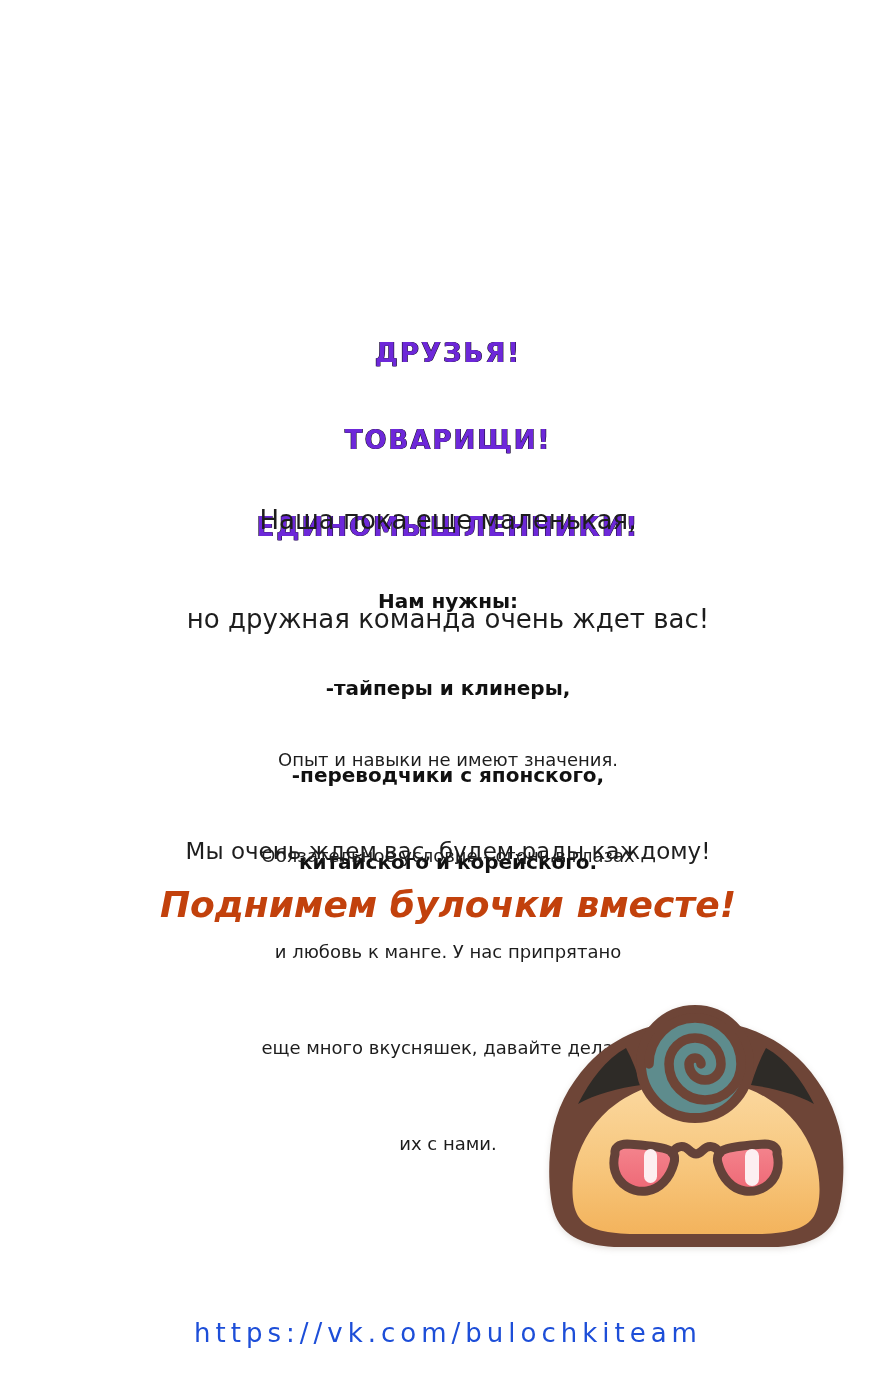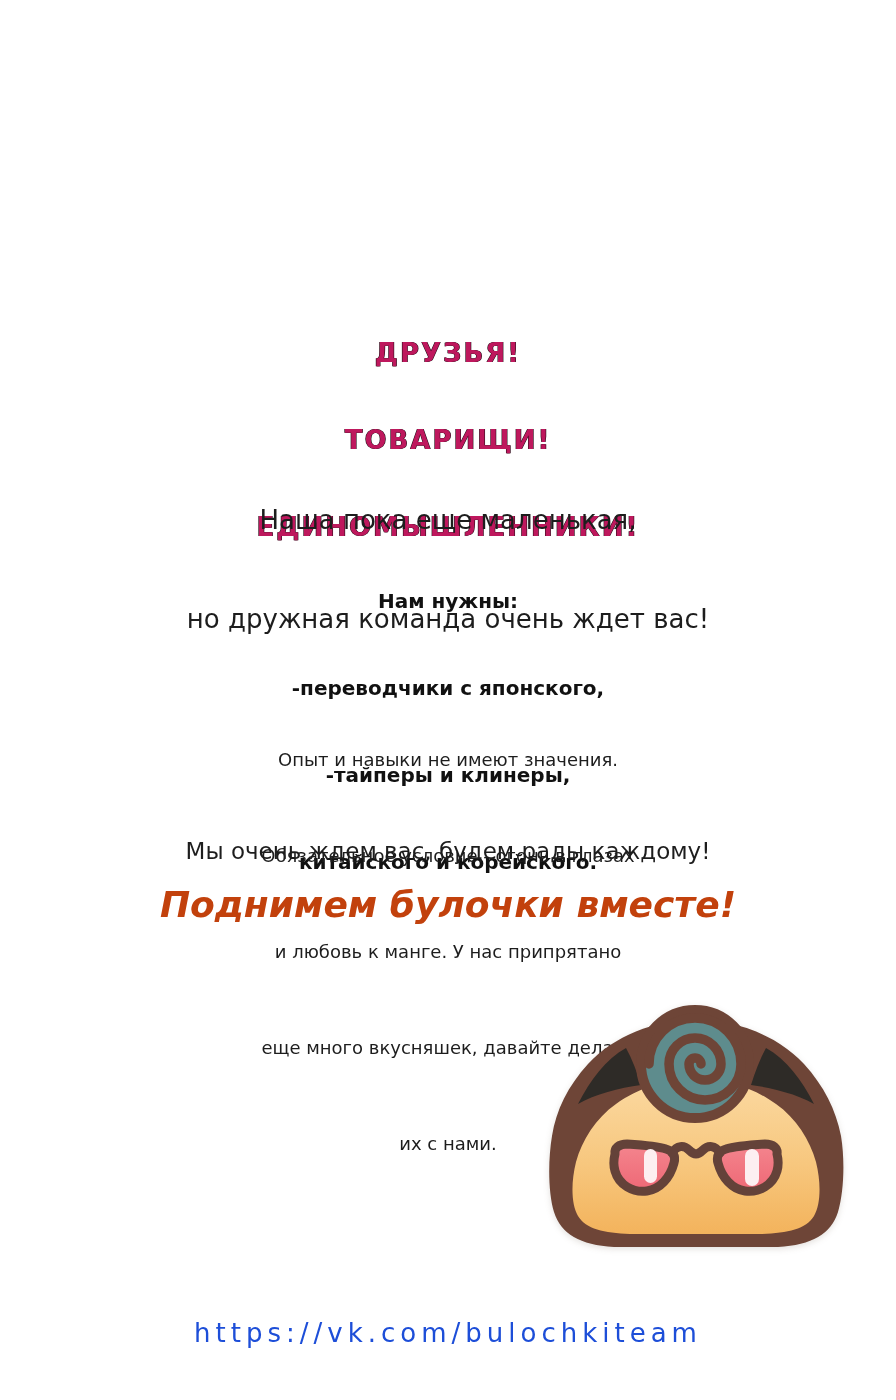--- a/index.html
+++ b/index.html
@@ -9,21 +9,21 @@
     background:#ffffff;
     font-family:"DejaVu Sans","Liberation Sans",sans-serif;
     color:#1d1d1d;
     overflow:hidden;
   }
   .block{position:absolute;left:0;width:896px;text-align:center;white-space:pre;}
   .heading{
     top:281px;
     font-size:26px;line-height:29px;
     font-weight:bold;letter-spacing:2px;
-    color:#be185d;
+    color:#6d28d9;
     text-shadow:0.5px 0 0 #0d0d0d,-0.5px 0 0 #0d0d0d;
   }
   .intro{top:438px;font-size:26px;line-height:33px;}
   .needs{top:529px;font-size:20px;line-height:29px;font-weight:bold;color:#111;}
   .details{top:680px;font-size:18px;line-height:32px;}
   .welcome{top:836px;font-size:23px;line-height:30px;}
   .slogan{top:890px;font-size:36px;line-height:30px;font-weight:bold;color:#c2410c;font-style:italic;}
   .vk-link{
     top:1318px;
     font-size:26px;letter-spacing:5px;
@@ -46,22 +46,22 @@
     <div>ЕДИНОМЫШЛЕННИКИ!</div>
   </div>
 
   <div class="block intro">
     <div>Наша пока еще маленькая,</div>
     <div>но дружная команда очень ждет вас!</div>
   </div>
 
   <div class="block needs">
     <div>Нам нужны:</div>
+    <div>-тайперы и клинеры,</div>
     <div>-переводчики с японского,</div>
-    <div>-тайперы и клинеры,</div>
     <div>китайского и корейского.</div>
   </div>
 
   <div class="block details">
     <div>Опыт и навыки не имеют значения.</div>
     <div>Обязательное условие - огонь в глазах</div>
     <div>и любовь к манге. У нас припрятано</div>
     <div>еще много вкусняшек, давайте делать</div>
     <div>их с нами.</div>
   </div>

